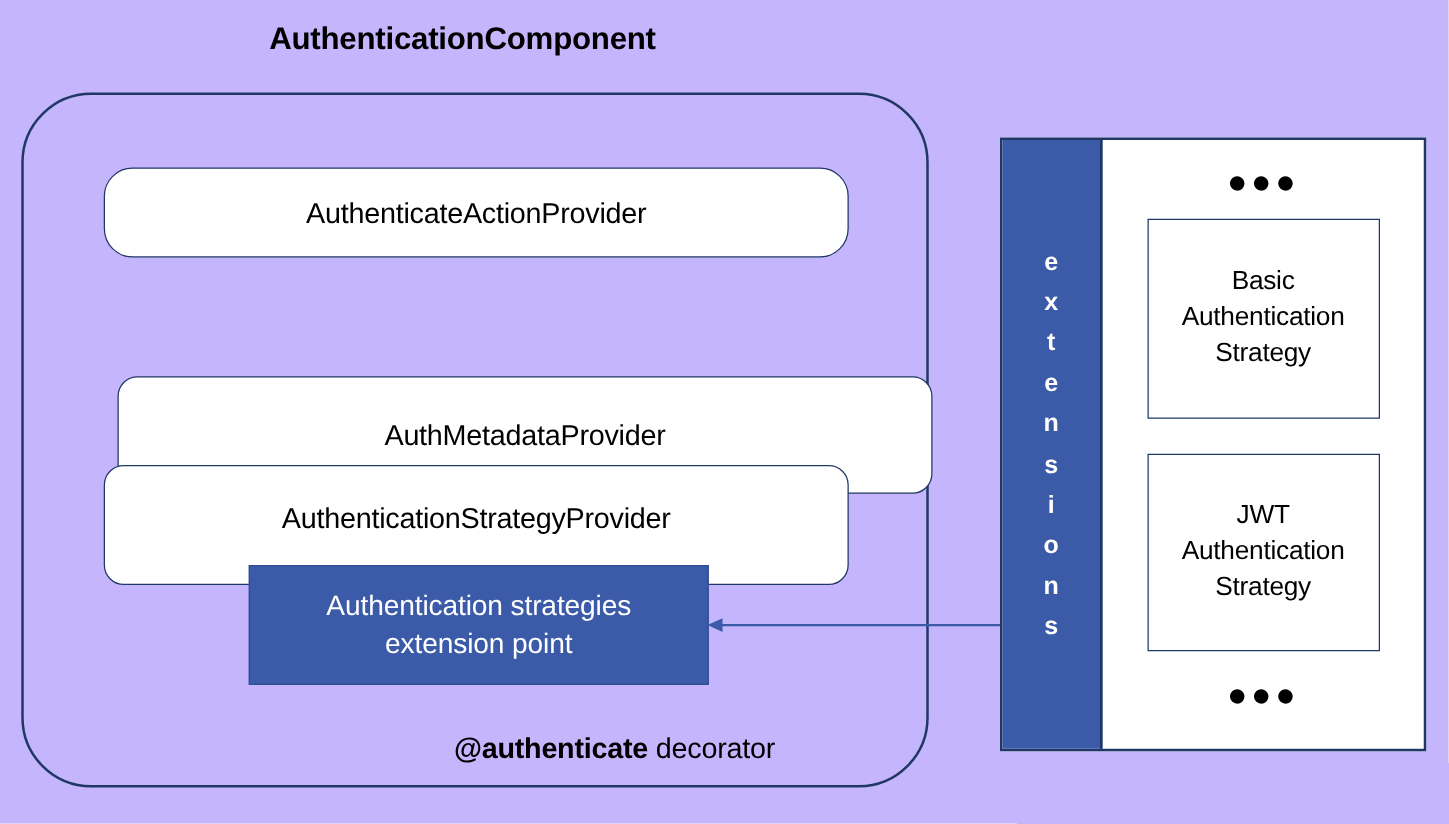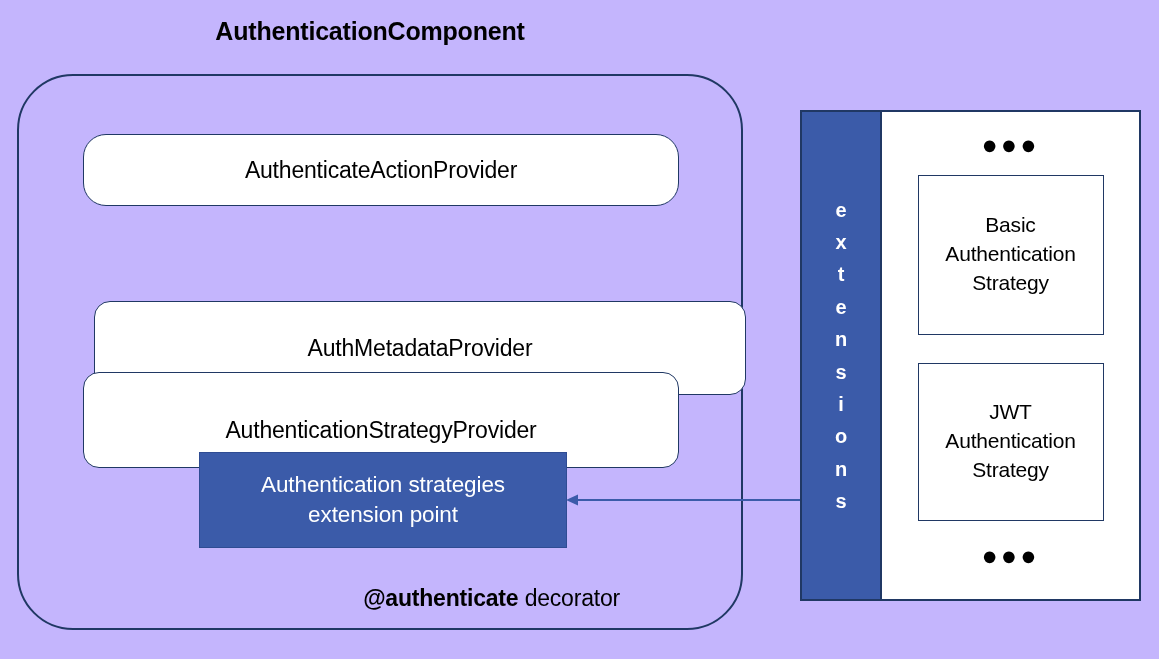--- a/index.html
+++ b/index.html
@@ -84,21 +84,21 @@
     width: 652px;
     height: 94px;
     margin-top: 47px;
   }
   #provider-authentication-strategy {
     left: 83px;
     top: 372px;
     width: 596px;
     height: 96px;
     align-items: flex-start;
-    padding-top: 44px;
+    padding-top: 28px;
   }
 
   
   #extension-point-box {
     position: absolute;
     left: 199px;
     top: 452px;
     width: 368px;
     height: 96px;
     background: #3B5BA9;

